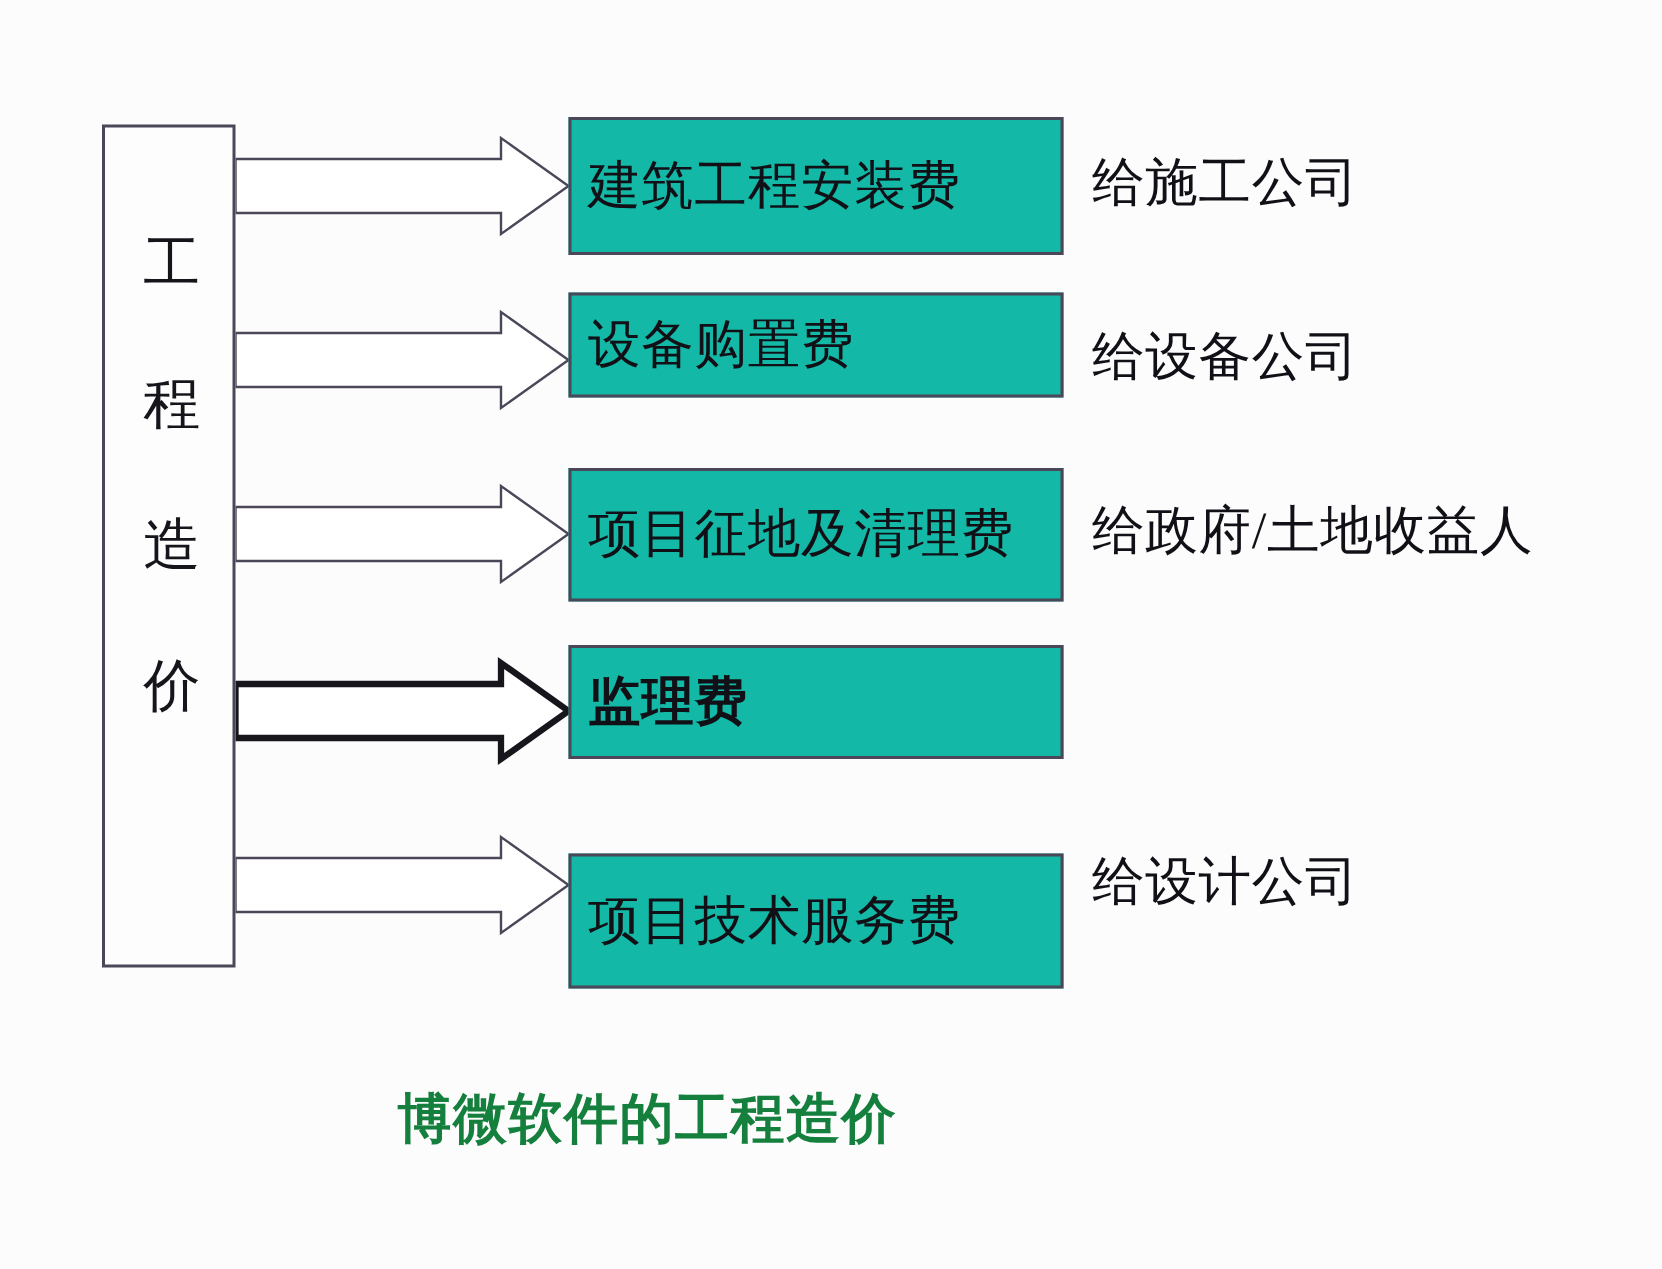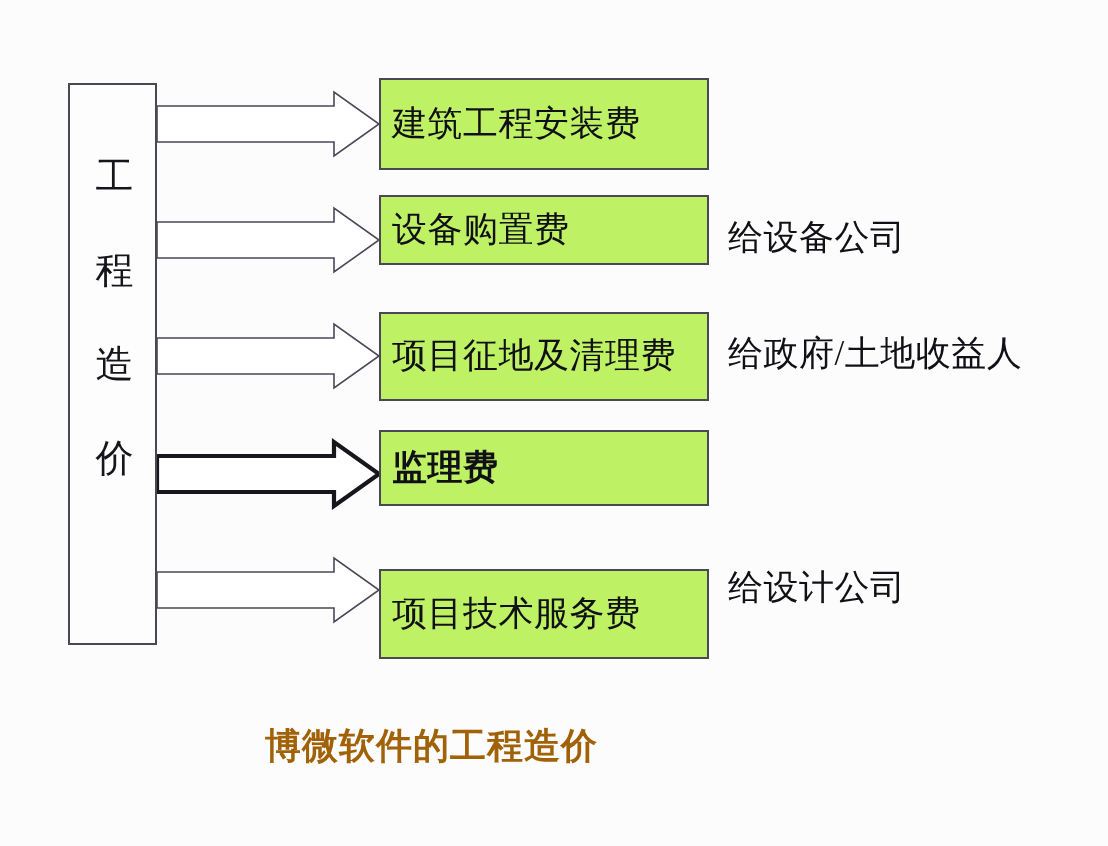--- a/index.html
+++ b/index.html
@@ -53,21 +53,21 @@
     margin-bottom: 56px;
   }
   .trunk-char:last-child { margin-bottom: 0; }
 
   
   .feebox {
     position: absolute;
     left: 379px;
     width: 330px;
     border: 2px solid #4b4658;
-    background: #bef264;
+    background: #14b8a6;
     box-sizing: border-box;
     display: flex;
     align-items: center;
     z-index: 2;
   }
   .feebox-label {
     padding-left: 11px;
     font-size: 35px;
     line-height: 1.05;
     white-space: nowrap;
@@ -88,21 +88,21 @@
   }
 
   
   .caption {
     position: absolute;
     left: 265px;
     top: 722px;
     font-size: 36px;
     font-weight: 700;
     letter-spacing: 1px;
-    color: #a16207;
+    color: #15803d;
     white-space: nowrap;
     z-index: 2;
   }
 
   
   #arrow-layer {
     position: absolute;
     left: 0;
     top: 0;
     width: 1108px;
@@ -157,19 +157,20 @@
   <div class="feebox" style="top:312px;height:89px;">
     <span class="feebox-label">项目征地及清理费</span>
   </div>
   <div class="feebox" style="top:430px;height:76px;font-weight:bold;">
     <span class="feebox-label">监理费</span>
   </div>
   <div class="feebox" style="top:569px;height:90px;">
     <span class="feebox-label">项目技术服务费</span>
   </div>
 
+  <div class="recipient" style="top:104px;">给施工公司</div>
   <div class="recipient" style="top:336px;">给政府/土地收益人</div>
   <div class="recipient" style="top:220px;">给设备公司</div>
   <div class="recipient" style="top:570px;">给设计公司</div>
 
   <div class="caption">博微软件的工程造价</div>
 
 </div>
 
 </body></html>

